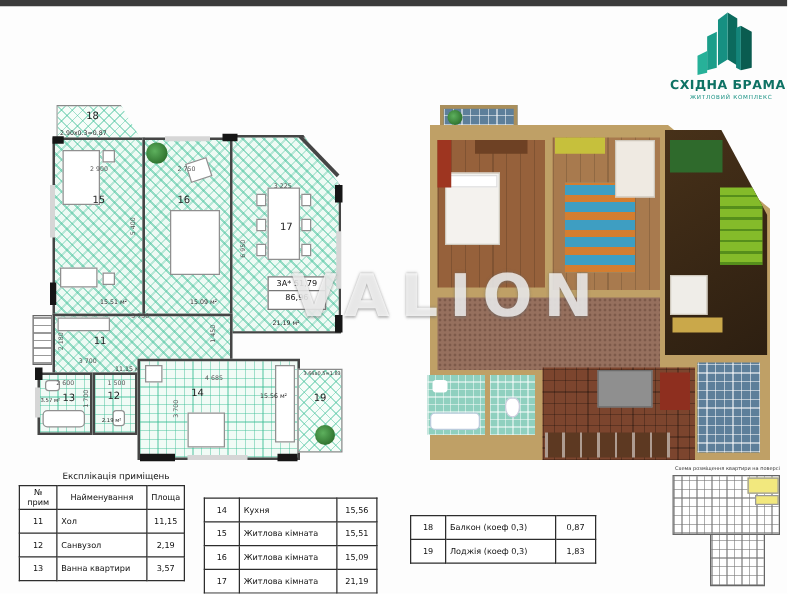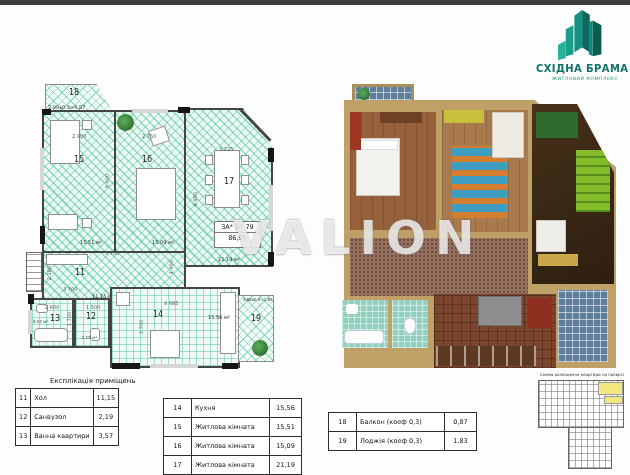--- a/index.html
+++ b/index.html
@@ -240,20 +240,25 @@
     <div class="abs sitegrid" style="left:2px;top:10px;width:86px;height:48px;"></div>
     <div class="abs sitegrid" style="left:32px;top:57px;width:44px;height:42px;"></div>
     <div class="abs" style="left:62px;top:12px;width:25px;height:13px;background:#f2e87e;border:1px solid #999;"></div>
     <div class="abs" style="left:68px;top:26px;width:19px;height:8px;background:#f2e87e;border:1px solid #999;"></div>
   </div>
 
   <div class="abs" style="left:50px;top:377px;font-size:7px;color:#111;">Експлікація приміщень</div>
 
   <table class="expl abs" style="left:15px;top:388px;">
     <tbody>
+        <tr>
+      <td class="c" style="width:30px;">№ прим</td>
+      <td class="c" style="width:72px;">Найменування</td>
+      <td class="c" style="width:28px;">Площа</td>
+    </tr>
     <tr>
       <td class="c">11</td>
       <td>Хол</td>
       <td class="c">11,15</td>
     </tr>
     <tr>
       <td class="c">12</td>
       <td>Санвузол</td>
       <td class="c">2,19</td>
     </tr>

